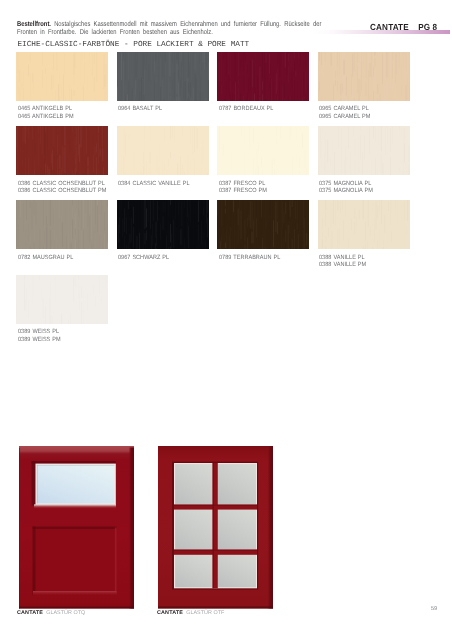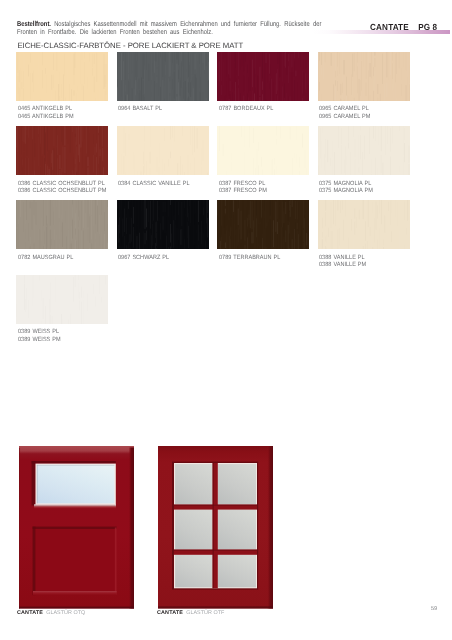--- a/index.html
+++ b/index.html
@@ -15,21 +15,21 @@
   .intro b{font-weight:bold;color:#231f20;}
 
   .brandbar{position:absolute;left:312px;top:29.5px;width:137.6px;height:4.1px;
             background:linear-gradient(90deg,#ffffff 0%,#fdfbfd 12%,#f7eef5 26%,#f0e0ee 40%,#e7cfe4 56%,#ddbbd8 72%,#d3a7cc 86%,#cb96c4 100%);}
   .brand{position:absolute;left:369.6px;top:22.0px;font-size:8.8px;font-weight:bold;
          color:#231f20;letter-spacing:.18px;white-space:nowrap;
          transform:scaleX(0.925);transform-origin:0 0;}
   .brand .pg{margin-left:10.2px;letter-spacing:.1px;}
 
   .section-title{position:absolute;left:17.4px;top:40.7px;font-size:7.75px;color:#414042;
-                 letter-spacing:-0.015px;white-space:nowrap;}
+                 letter-spacing:-0.015px;white-space:nowrap;font-family:Liberation Mono, monospace;}
 
   
   .sw-cell{position:absolute;width:92px;}
   .sw{width:92.2px;height:48.7px;position:relative;overflow:hidden;}
   .sw .grain{position:absolute;left:0;top:0;width:100%;height:100%;}
   .sw-label{margin-top:5.7px;margin-left:1.5px;font-size:6.05px;line-height:7.25px;color:#6d6e71;
             white-space:nowrap;word-spacing:0.5px;transform:scaleX(0.92);transform-origin:0 0;}
 
   
   .door-cap{position:absolute;font-size:5.4px;color:#a7a9ac;letter-spacing:.05px;white-space:nowrap;top:609.5px;}

